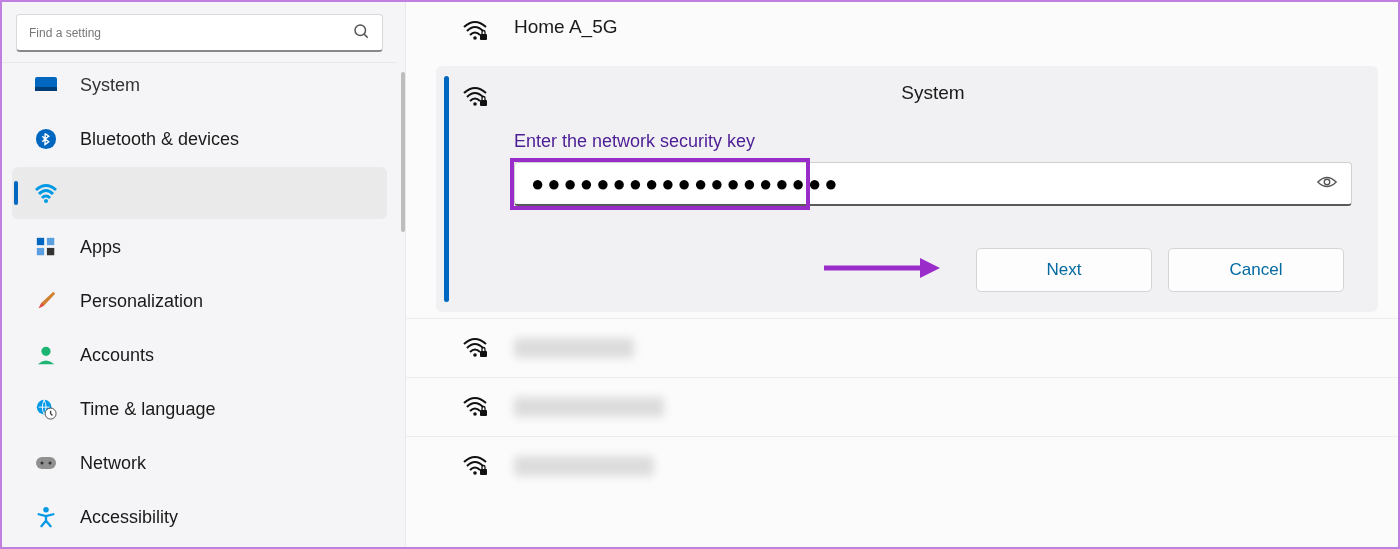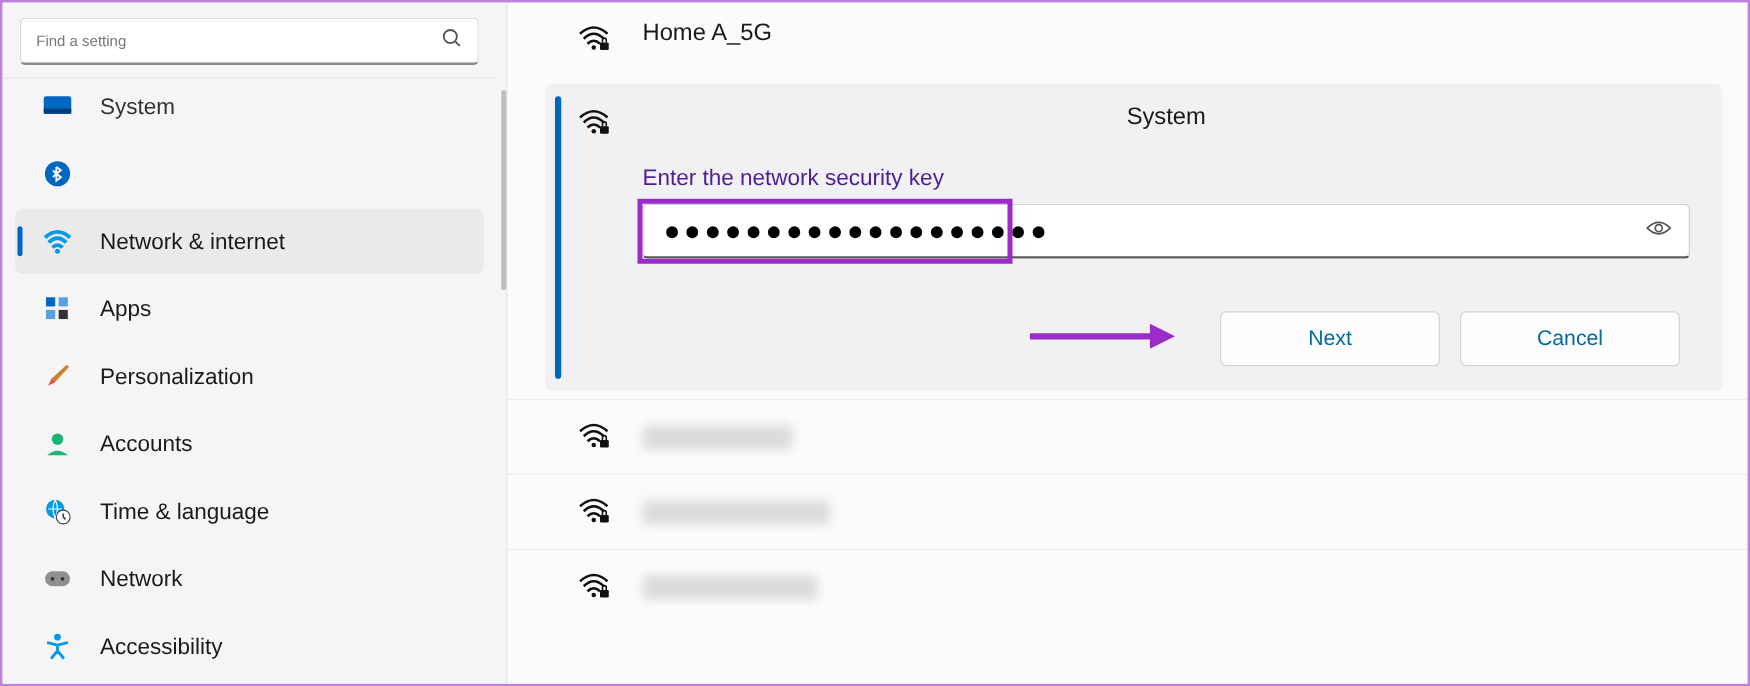--- a/index.html
+++ b/index.html
@@ -223,31 +223,31 @@
       </span>
       <span class="nav-label">System</span>
     </div>
     <div class="nav-item">
       <span class="nav-icon">
         <svg width="22" height="22" viewBox="0 0 24 24">
             <circle cx="12" cy="12" r="11" fill="#0067c0"></circle>
             <path d="M11 6 L15 9 L11 12 L15 15 L11 18 V6 M8 9 L11 12 M8 15 L11 12" stroke="#fff" stroke-width="1.6" fill="none"></path>
           </svg>
       </span>
+      <span class="nav-label">Bluetooth &amp; devices</span>
     </div>
     <div class="nav-item active">
       <span class="nav-icon">
         <svg width="24" height="20" viewBox="0 0 24 20">
             <path d="M2 7 Q12 -2 22 7" stroke="#0099e6" stroke-width="3" fill="none"></path>
             <path d="M5 11 Q12 4 19 11" stroke="#0099e6" stroke-width="3" fill="none"></path>
             <path d="M8 15 Q12 11 16 15" stroke="#0099e6" stroke-width="3" fill="none"></path>
             <circle cx="12" cy="18" r="2" fill="#0099e6"></circle>
           </svg>
       </span>
-      <span class="nav-label">Network &amp; internet</span>
     </div>
     <div class="nav-item">
       <span class="nav-icon">
         <svg width="22" height="22" viewBox="0 0 24 24">
             <rect x="2" y="2" width="8" height="8" fill="#0067c0"></rect>
             <rect x="13" y="2" width="8" height="8" fill="#5aa0e0"></rect>
             <rect x="2" y="13" width="8" height="8" fill="#5aa0e0"></rect>
             <rect x="13" y="13" width="8" height="8" fill="#333"></rect>
           </svg>
       </span>

